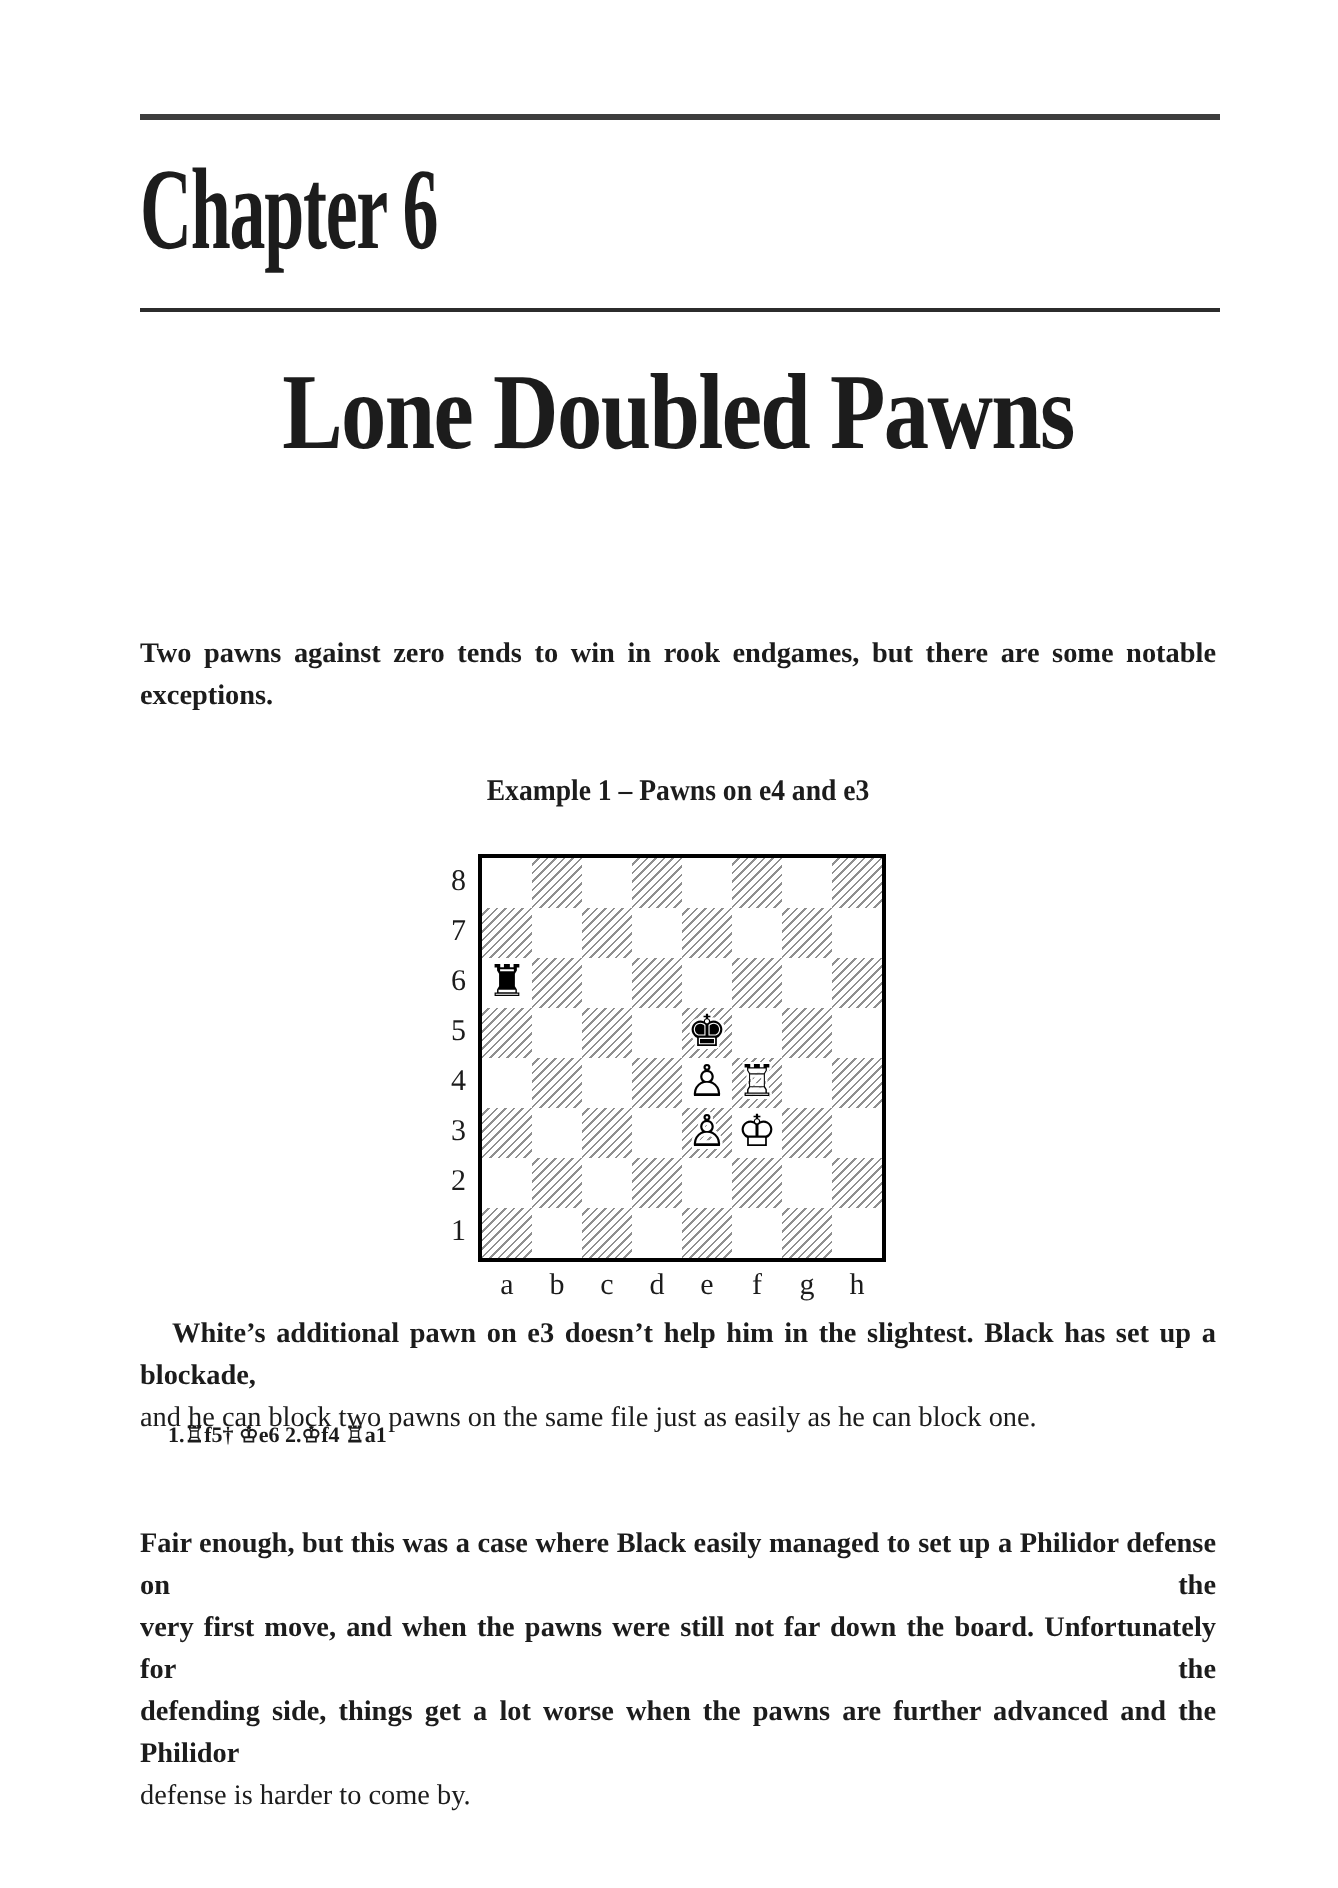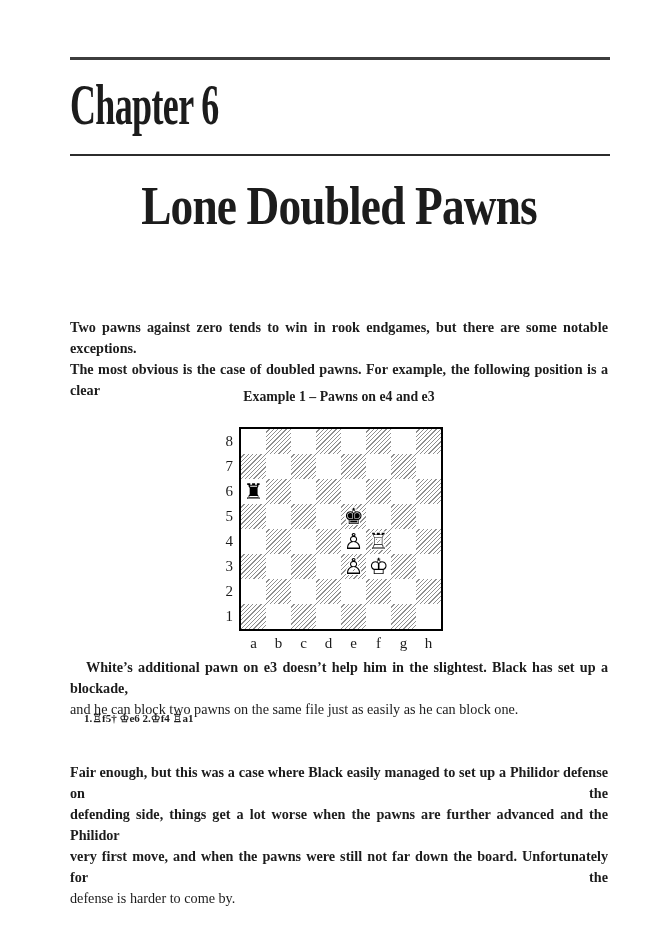--- a/index.html
+++ b/index.html
@@ -64,21 +64,20 @@
   <div class="rule rule-top"></div>
 
   <div class="chapter-heading">Chapter 6</div>
 
   <div class="rule rule-mid"></div>
 
   <div class="book-title">Lone Doubled Pawns</div>
 
   <div class="para" style="top:317px;">
     <div class="jl">Two pawns against zero tends to win in rook endgames, but there are some notable exceptions.</div>
-    <div class="jl">The most obvious is the case of doubled pawns. For example, the following position is a clear</div>
   </div>
 
   <div class="example-heading">Example 1 – Pawns on e4 and e3</div>
 
   <div class="rank-labels">
       <div>8</div>
       <div>7</div>
       <div>6</div>
       <div>5</div>
       <div>4</div>
@@ -172,18 +171,18 @@
   <div class="para" style="top:657px;">
     <div class="jl indent">White’s additional pawn on e3 doesn’t help him in the slightest. Black has set up a blockade,</div>
     <div class="ll">and he can block two pawns on the same file just as easily as he can block one.</div>
   </div>
 
   <div class="moves moves-line">1.♖f5† ♔e6 2.♔f4 ♖a1</div>
 
 
   <div class="para" style="top:762px;">
     <div class="jl">Fair enough, but this was a case where Black easily managed to set up a Philidor defense on the</div>
+    <div class="jl">very first move, and when the pawns were still not far down the board. Unfortunately for the</div>
     <div class="jl">defending side, things get a lot worse when the pawns are further advanced and the Philidor</div>
-    <div class="jl">very first move, and when the pawns were still not far down the board. Unfortunately for the</div>
     <div class="ll">defense is harder to come by.</div>
   </div>
 
 </div>
 
 </body></html>

